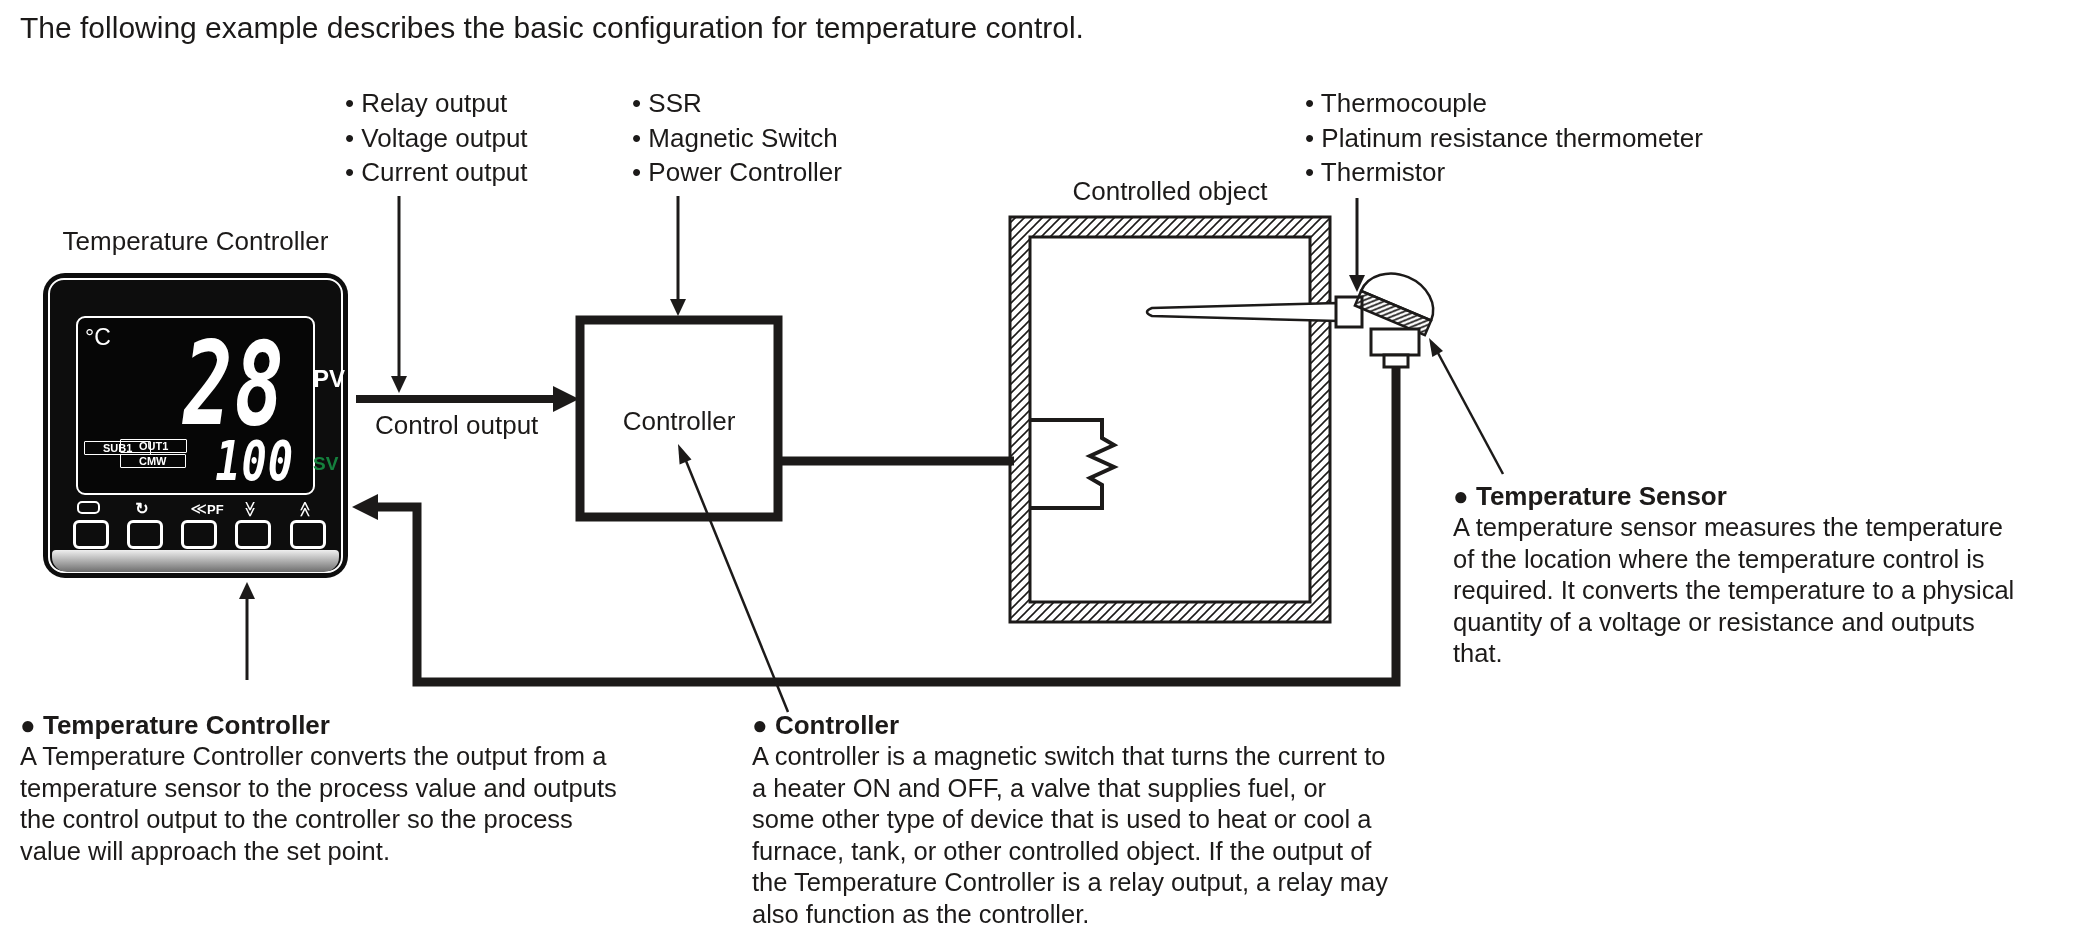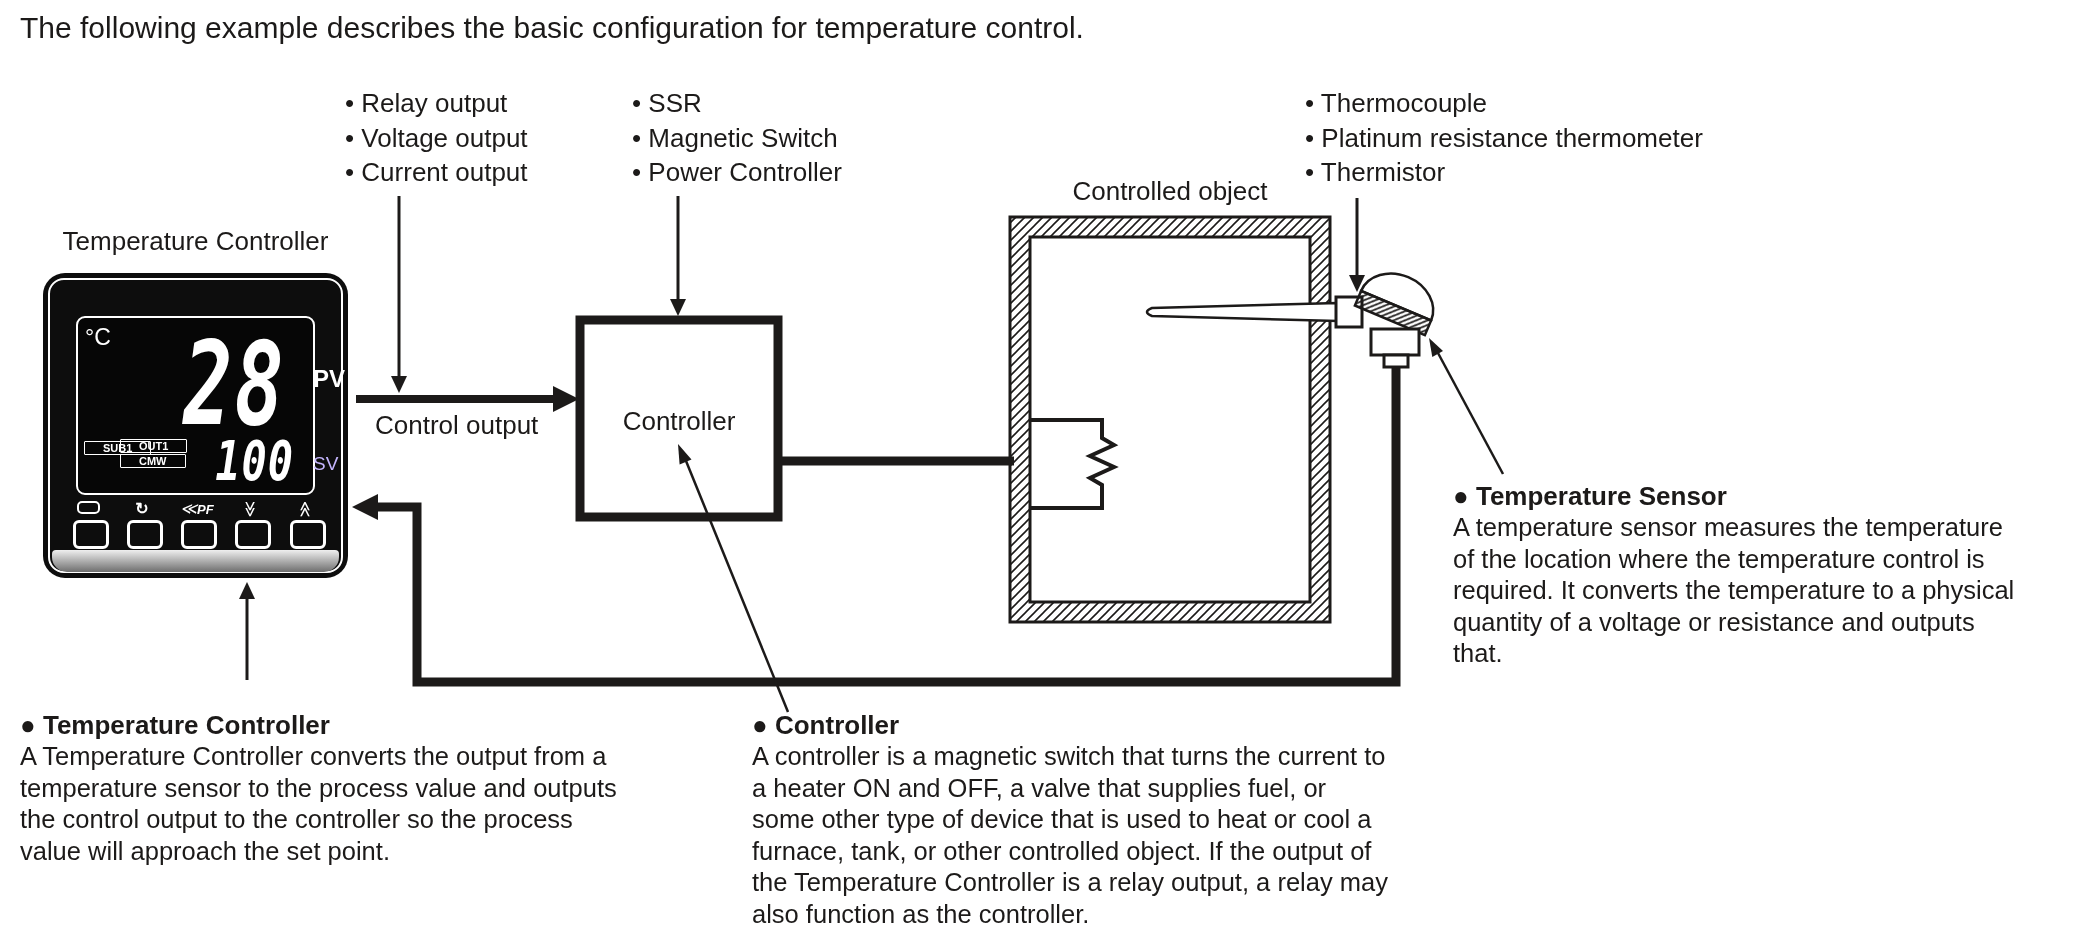--- a/index.html
+++ b/index.html
@@ -21,21 +21,21 @@
   .device .strip{position:absolute;left:9px;right:9px;bottom:6px;height:22px;border-radius:4px 4px 15px 15px;
                  background:linear-gradient(180deg,#efefef 0%,#b5b5b5 45%,#6e6e6e 100%);}
   .display{position:absolute;left:33px;top:43px;width:235px;height:175px;background:#060606;
            border:2px solid #fff;border-radius:9px;}
   .unit{position:absolute;left:7px;top:6px;color:#fff;font-size:23px;font-weight:400;}
   .seg{font-family:"DejaVu Sans Mono",monospace;font-style:italic;font-weight:bold;color:#fff;line-height:1;
        transform-origin:top right;}
   .pvseg{position:absolute;right:27px;top:8px;font-size:82px;transform:scaleY(1.42);letter-spacing:2px;}
   .svseg{position:absolute;right:19px;top:116px;font-size:42px;transform:scaleY(1.32);letter-spacing:1px;}
   .pvlbl{position:absolute;left:270px;top:92px;color:#fff;font-size:24px;font-weight:bold;}
-  .svlbl{position:absolute;left:270px;top:180px;color:#c4b5fd;font-size:19px;font-weight:normal;}
+  .svlbl{position:absolute;left:270px;top:180px;color:#15803d;font-size:19px;font-weight:bold;}
   .ind{position:absolute;color:#fff;font-size:11px;font-weight:bold;border:1.5px solid #fff;
        padding:0 18px;line-height:12px;border-radius:1px;}
   .keys .kicon{position:absolute;top:228px;width:50px;text-align:center;color:#fff;font-size:16px;line-height:16px;}
   .pill{display:inline-block;width:19px;height:9px;border:2px solid #fff;border-radius:5px;}
   .rotd{display:inline-block;transform:rotate(90deg);}
   .rotu{display:inline-block;transform:rotate(-90deg);}
   .pftxt{font-size:13px;font-weight:bold;}
   .kbtn{position:absolute;top:247px;width:30px;height:23px;border:3px solid #fff;border-radius:6px;background:transparent;}
 </style>
 </head>
@@ -148,21 +148,21 @@
       <span class="ind" style="left:6px;top:123px;">SUB1</span>
       <span class="ind" style="left:42px;top:121px;">OUT1</span>
       <span class="ind" style="left:42px;top:136px;">CMW</span>
     </div>
     <span class="pvlbl">PV</span>
     <span class="svlbl">SV</span>
 
     <div class="keys">
       <span class="kicon" style="left:20px;"><span class="pill"></span></span>
       <span class="kicon" style="left:74px;font-weight:bold;">↻</span>
-      <span class="kicon" style="left:125px;width:58px;font-style:italic;"><span>≪</span><span class="pftxt">PF</span></span>
+      <span class="kicon" style="left:135px;width:58px;"><span>≪</span><span class="pftxt">PF</span></span>
       <span class="kicon" style="left:182px;"><span class="rotd">≫</span></span>
       <span class="kicon" style="left:237px;"><span class="rotu">≫</span></span>
       <span class="kbtn" style="left:30px;"></span>
       <span class="kbtn" style="left:84px;"></span>
       <span class="kbtn" style="left:138px;"></span>
       <span class="kbtn" style="left:192px;"></span>
       <span class="kbtn" style="left:247px;"></span>
     </div>
     <div class="strip"></div>
   </div>

